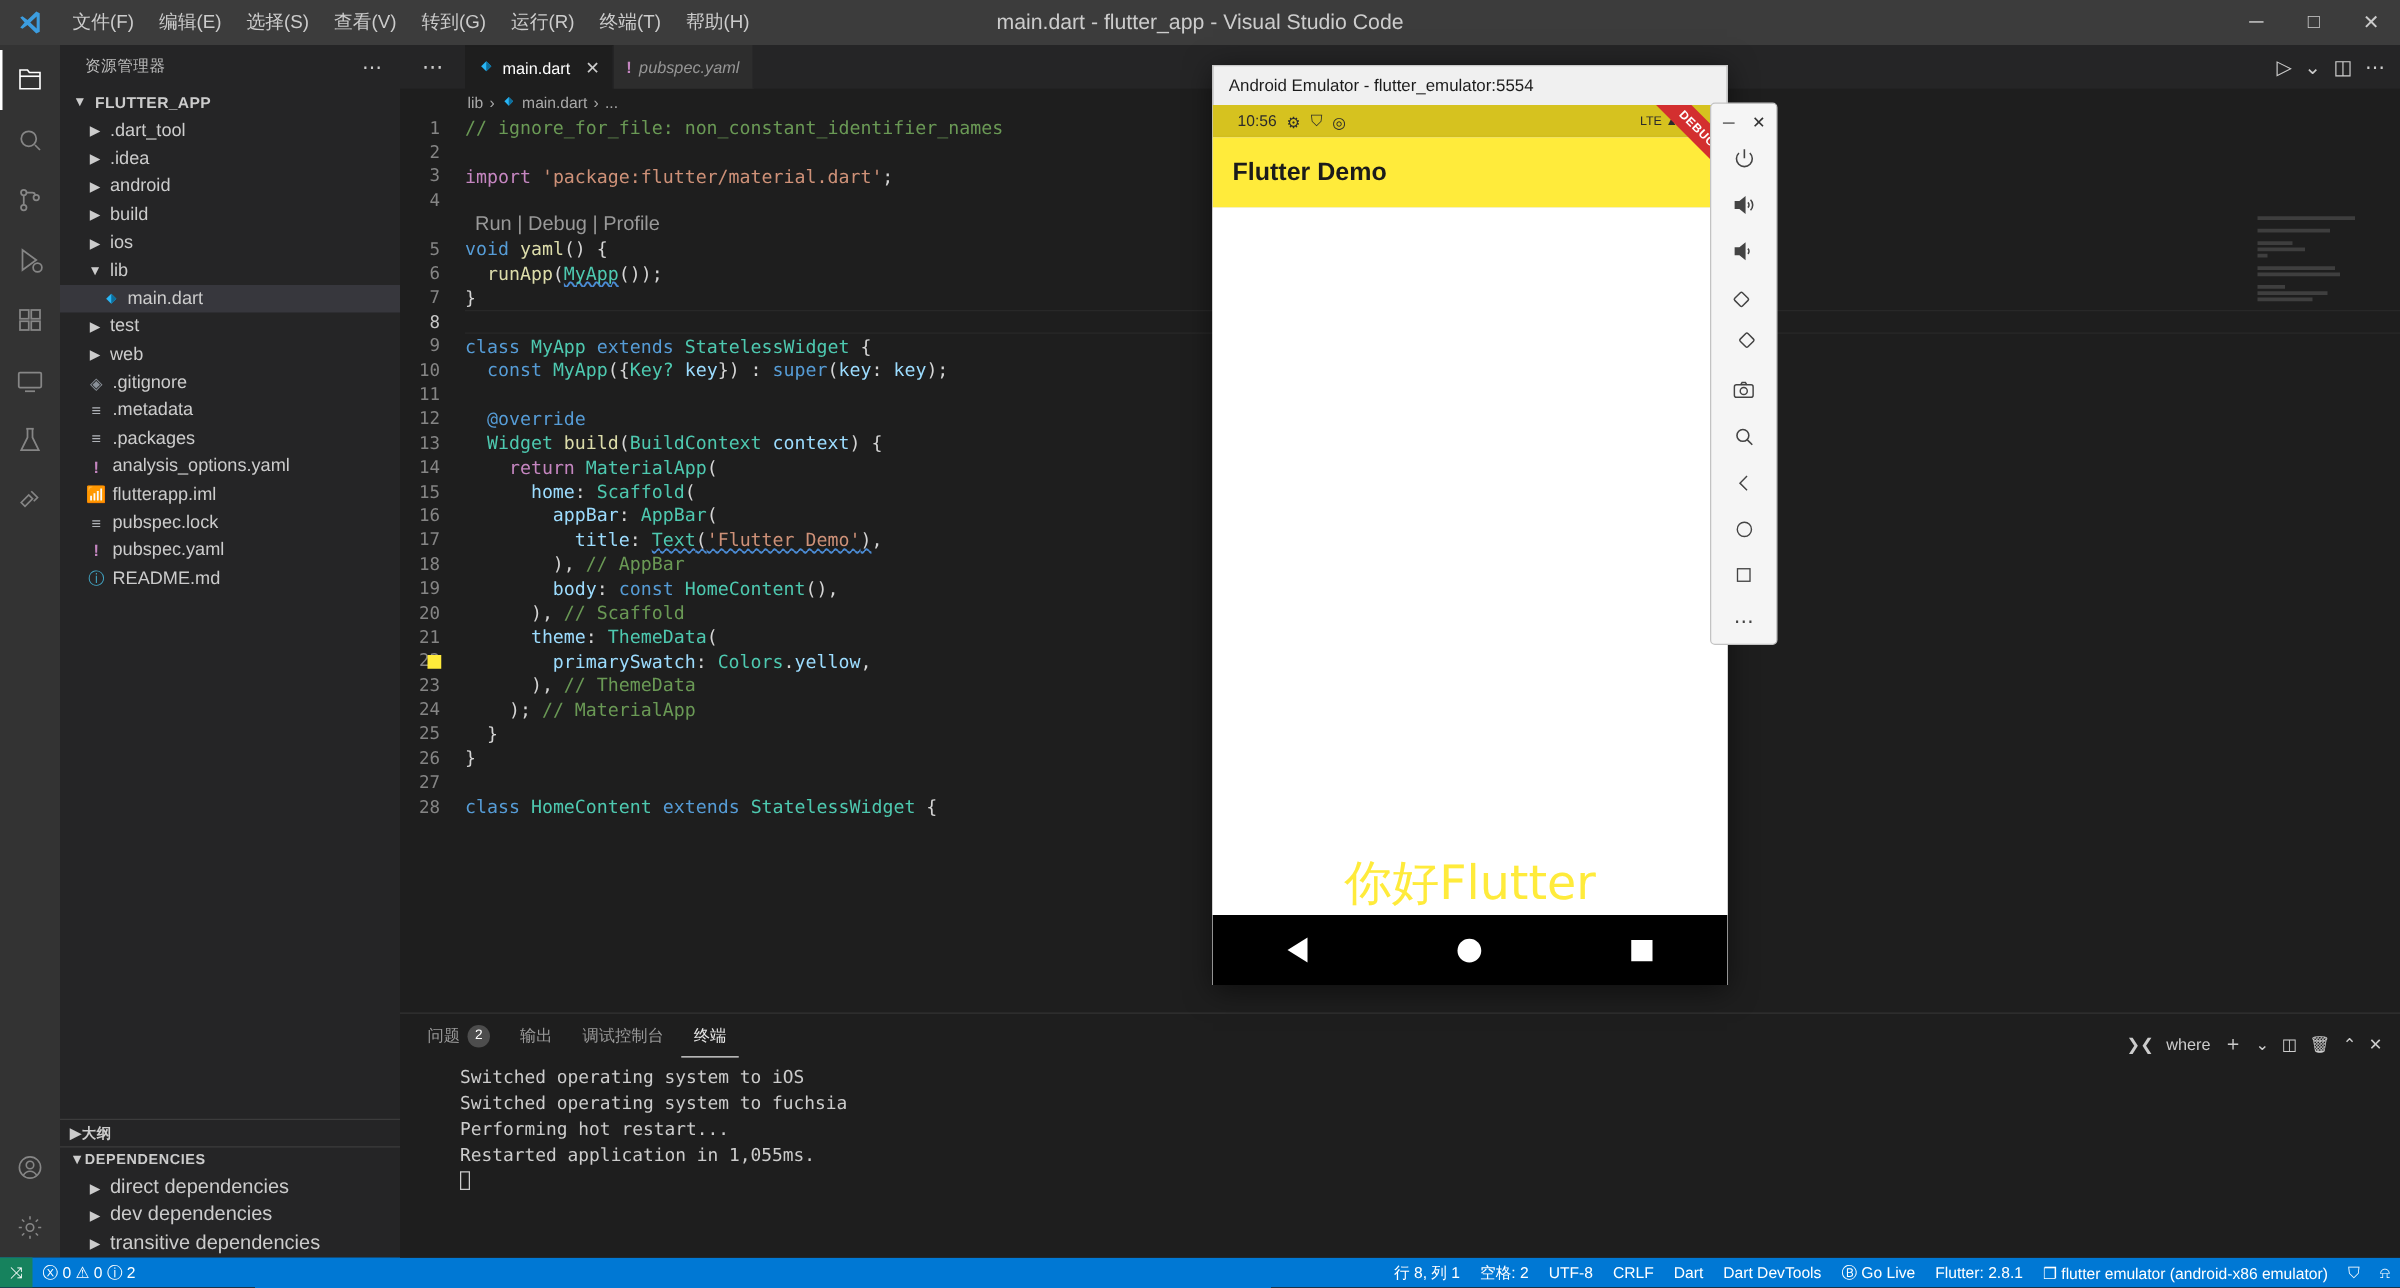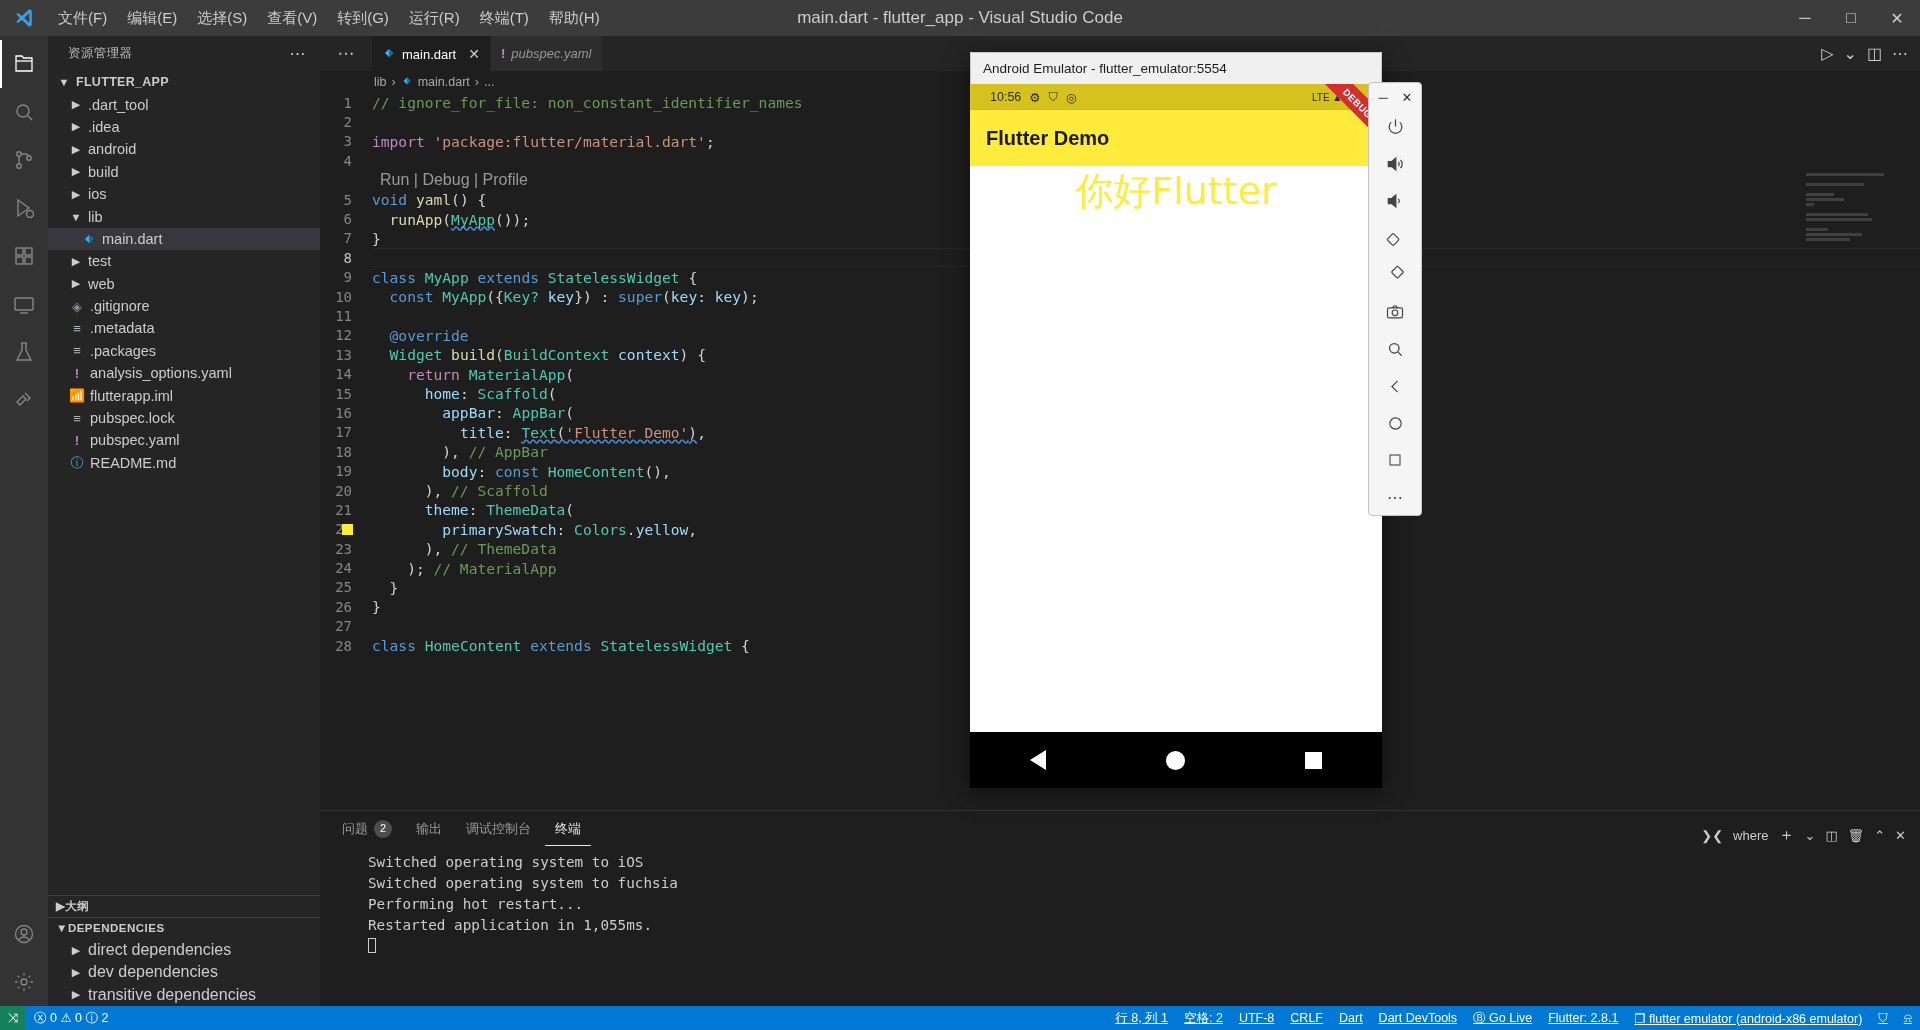--- a/index.html
+++ b/index.html
@@ -129,21 +129,21 @@
   .minimap { position: absolute; right: 14px; top: 80px; width: 100px; opacity: .55; }
   .mm-line { height: 3px; background: #5a5a5a; margin-bottom: 2px; }
 
   
   .statusbar {
     height: 24px; flex: 0 0 24px; background: #0078d4; display: flex; align-items: center;
     color: #ffffff; font-size: 12.5px;
   }
   .sb-remote { background: #16825d; height: 24px; display: flex; align-items: center; padding: 0 8px; }
   .sb-item { padding: 0 8px; height: 24px; display: flex; align-items: center; gap: 4px; white-space: nowrap; }
-  .sb-right { margin-left: auto; display: flex; align-items: center; text-decoration: underline; }
+  .sb-right { margin-left: auto; display: flex; align-items: center; }
 
   
   .emulator {
     position: absolute; left: 970px; top: 52px; width: 412px; height: 736px;
     background: #ffffff; box-shadow: 0 4px 22px rgba(0,0,0,.55);
   }
   .emu-title {
     height: 32px; background: #f0f0f0; color: #1c1c1c; font-size: 13.5px;
     display: flex; align-items: center; padding-left: 12px; border: 1px solid #c8c8c8; border-bottom: none;
   }
@@ -156,21 +156,21 @@
   .appbar {
     height: 56px; background: #ffeb3b; display: flex; align-items: center; padding-left: 16px;
     color: #1b1b1b; font-size: 20px; font-weight: bold; box-shadow: 0 2px 4px rgba(0,0,0,.2);
     position: relative;
   }
   .debug-ribbon {
     position: absolute; top: -17px; right: -36px; width: 120px; height: 20px; background: #d32f2f;
     transform: rotate(45deg); color: #fff; font-size: 9.5px; font-weight: bold; letter-spacing: .5px;
     display: flex; align-items: center; justify-content: center; overflow: hidden;
   }
-  .emu-body { position: absolute; top: 82px; left: 0; right: 0; bottom: 56px; background: #ffffff; display: flex; align-items: flex-start; justify-content: center; }
+  .emu-body { position: absolute; top: 82px; left: 0; right: 0; bottom: 56px; background: #ffffff; display: flex; align-items: flex-end; justify-content: center; }
   .hello { font-size: 38px; color: #ffeb3b; font-family: "DejaVu Sans", sans-serif; }
   .navbar {
     position: absolute; bottom: 0; left: 0; right: 0; height: 56px; background: #000000;
     display: flex; align-items: center; justify-content: space-around;
   }
   .nav-tri { width: 0; height: 0; border-top: 10px solid transparent; border-bottom: 10px solid transparent; border-right: 16px solid #ffffff; }
   .nav-circ { width: 19px; height: 19px; border-radius: 50%; background: #ffffff; }
   .nav-sq { width: 17px; height: 17px; background: #ffffff; }
 
   

